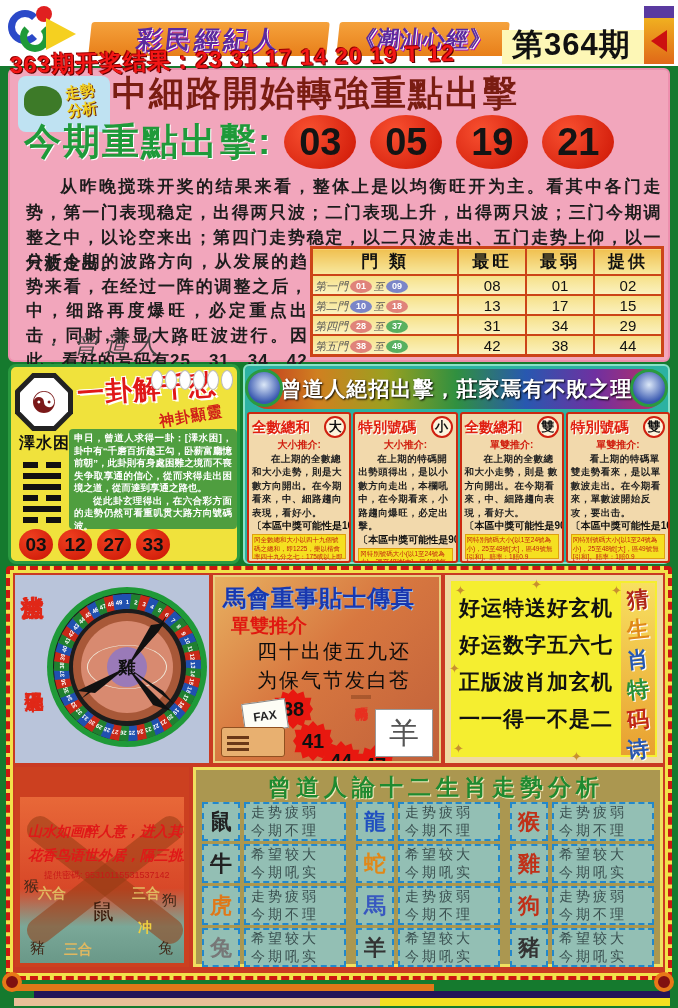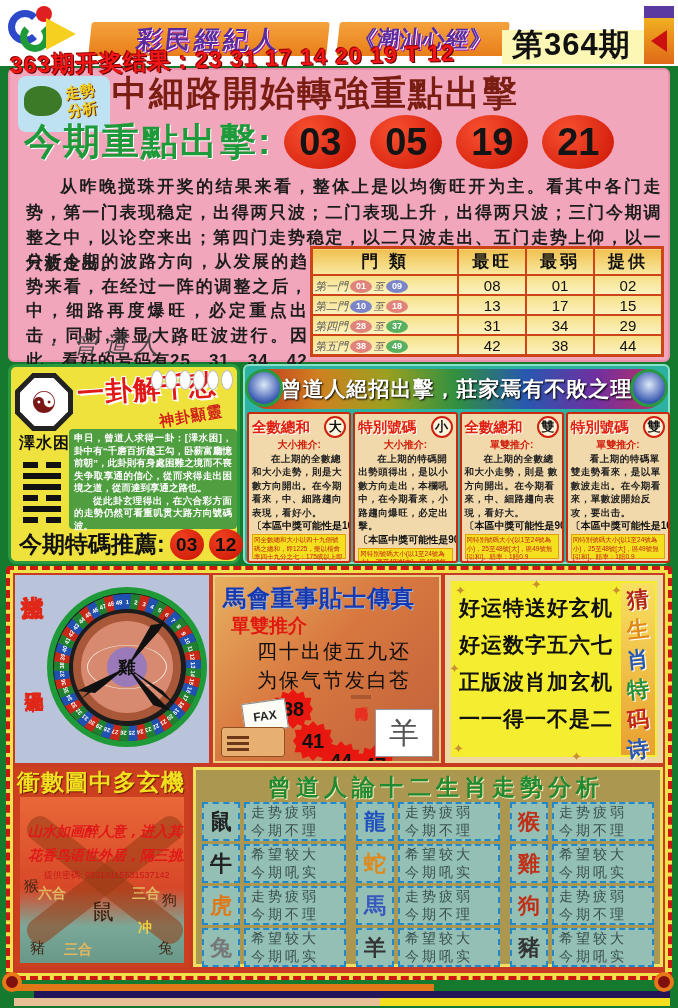--- a/index.html
+++ b/index.html
@@ -250,21 +250,20 @@
         <div class="hex-line hex-broken">
           <span class="hex-seg"></span>
           <span class="hex-seg"></span>
         </div>
       </div>
     <div class="abs hex-green">
       <div class="hexbody">申日，曾道人求得一卦：[澤水困]，卦中有“千磨百折越王勾，卧薪富廳憶前朝”，此卦則有身處困難之境而不喪失争取享通的信心，從而求得走出困境之道，從而達到享通之路也。</div>
       <div class="hexbody hexbody2">從此卦玄理得出，在六合彩方面的走勢仍然可看重叽贯大路方向號碼波。</div>
     </div>
     <div class="abs rec-row">
-      <span class="rec-label">今期特碼推薦:</span>
       <span style="display:flex;gap:5px;">
           <span class="rec-circle">03</span>
           <span class="rec-circle">12</span>
           <span class="rec-circle">27</span>
           <span class="rec-circle">33</span>
         </span>
     </div>
   </div>
 
   <div class="abs zengbox">
@@ -428,21 +427,20 @@
             <div class="vchar" style="color: rgb(176, 40, 24);">猜</div>
             <div class="vchar" style="color: rgb(224, 136, 24);">生</div>
             <div class="vchar" style="color: rgb(40, 88, 176);">肖</div>
             <div class="vchar" style="color: rgb(40, 144, 56);">特</div>
             <div class="vchar" style="color: rgb(192, 40, 24);">码</div>
             <div class="vchar" style="color: rgb(40, 88, 176);">诗</div>
           </div>
       </div>
 
       <div class="abs chong-box">
-        <div class="abs chong-title">衝數圖中多玄機</div>
         <div class="abs chong-img">
           <div class="chong-x1"></div>
           <div class="chong-x2"></div>
           <div class="chong-line" style="left:8px;top:26px;">山水如画醉人意，进入其中意难荷。</div>
           <div class="chong-line" style="left:8px;top:50px;">花香鸟语世外居，隔三挑五来想起。</div>
           <div class="chong-code" style="left:24px;top:72px;">提供密碼: 95310115531537142</div>
           <div class="chong-label" style="left:18px;top:88px;">六合</div>
           <div class="chong-label" style="left:112px;top:88px;">三合</div>
           <div class="chong-label" style="left:118px;top:122px;color:#f0d040;">冲</div>
           <div class="chong-label" style="left:44px;top:144px;">三合</div>

